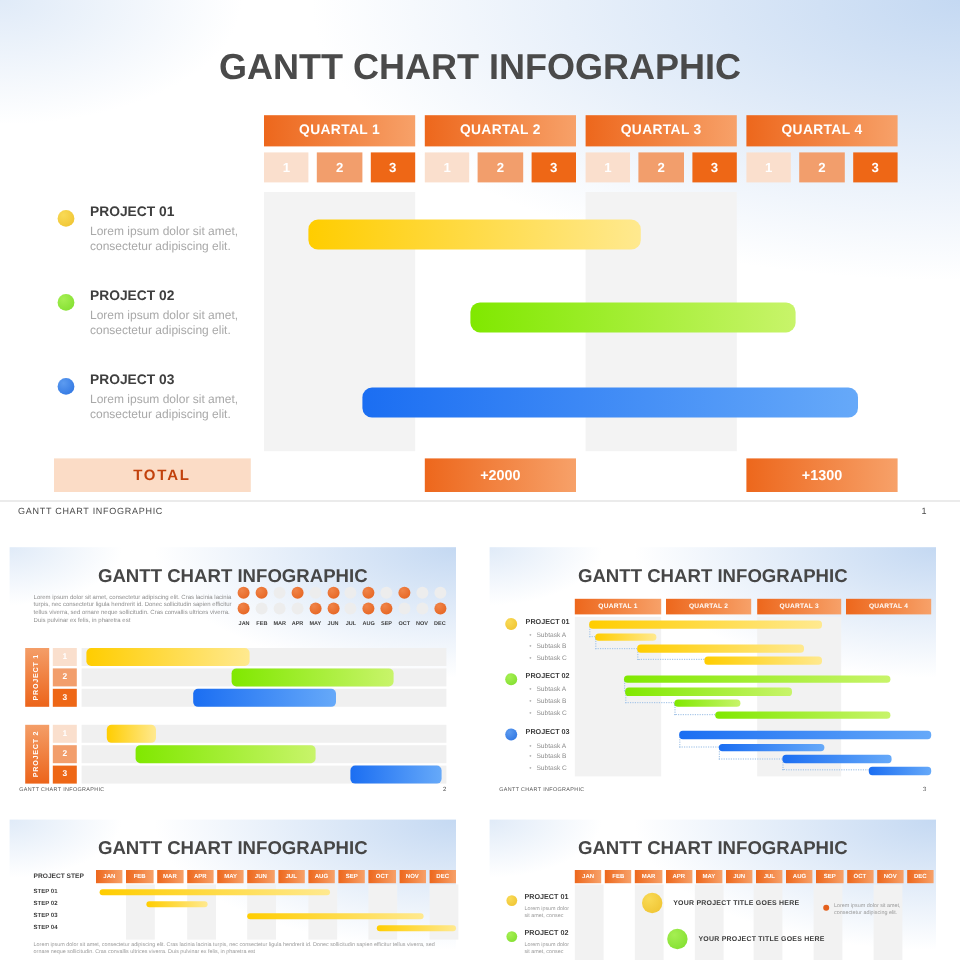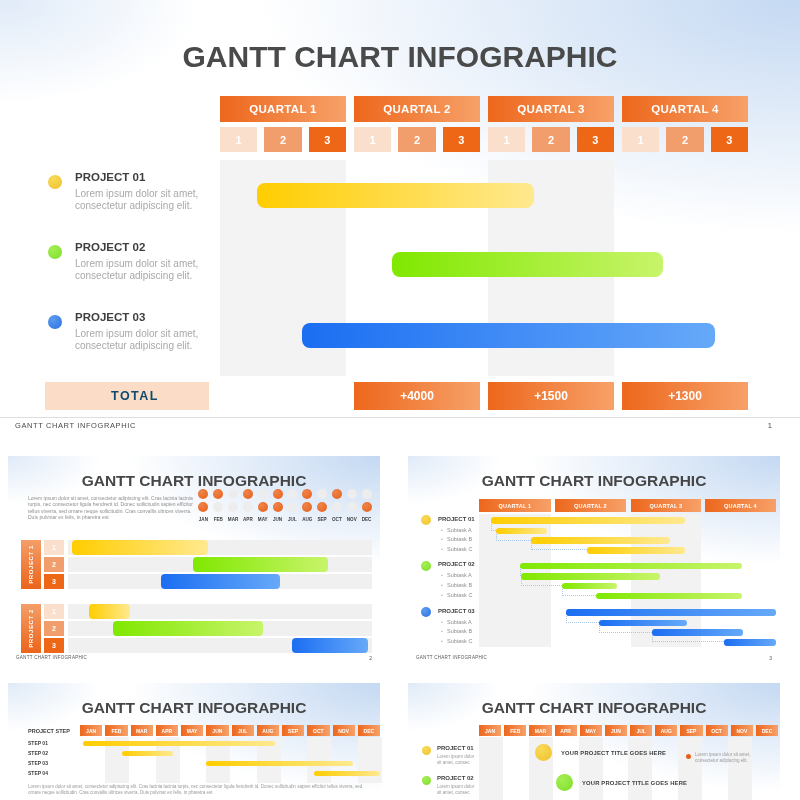--- a/index.html
+++ b/index.html
@@ -45,21 +45,21 @@
   .m-stripe { position:absolute; top:160px; height:216px; background:#f3f3f3; }
   .m-chart { position:absolute; left:220px; top:160px; width:528px; height:216px; }
   .m-bar { position:absolute; height:25px; border-radius:8px; }
   .m-bar.r1 { top:23px; } .m-bar.r2 { top:92px; } .m-bar.r3 { top:163px; }
   .m-proj { position:absolute; left:45px; width:175px; }
   .m-proj.pr1 { top:171px; } .m-proj.pr2 { top:241px; } .m-proj.pr3 { top:311px; }
   .m-dot { position:absolute; left:3px; top:4px; width:14px; height:14px; border-radius:50%; }
   .m-pname { margin-left:30px; font-size:11.5px; font-weight:bold; color:#3e3e3e; }
   .m-pdesc { margin-left:30px; margin-top:5px; font-size:10px; color:#a9a9a9; line-height:12px; }
   .m-total-label { position:absolute; left:45px; top:382px; width:164px; height:28px;
-                   background:#fbdcc6; color:#0c4a6e; font-weight:bold; font-size:12.5px;
+                   background:#fbdcc6; color:#c2410c; font-weight:bold; font-size:12.5px;
                    display:flex; align-items:center; justify-content:center; letter-spacing:1.5px;padding-left:16px; }
   .m-total { position:absolute; top:382px; height:28px; color:#fff; font-weight:bold;
              font-size:12px; display:flex; align-items:center; justify-content:center; }
   .m-footline { position:absolute; left:0; right:0; top:417px; border-top:1px solid #dedede; }
   .m-footer { position:absolute; left:15px; top:421px; font-size:7.5px; color:#4a4a4a; letter-spacing:.6px; }
   .m-pagenum { position:absolute; right:28px; top:421px; font-size:7.5px; color:#4a4a4a; }
 
   
   .t-title { position:absolute; left:0; right:0; top:16px; text-align:center;
              font-size:15.5px; font-weight:bold; color:#464646; }
@@ -195,22 +195,21 @@
       </div>
     </div>
 
     <div class="m-chart">
       <div class="m-bar r1 bar-yellow" style="left: 7%; width: 52.5%;"></div>
       <div class="m-bar r2 bar-green" style="left: 32.6%; width: 51.3%;"></div>
       <div class="m-bar r3 bar-blue" style="left: 15.5%; width: 78.2%;"></div>
     </div>
 
     <div class="m-total-label">TOTAL</div>
-    <div class="m-total orange-grad c2">+4000</div>
-    <div class="m-total orange-grad c3">+1500</div>
+    <div class="m-total orange-grad c2">+2000</div>
     <div class="m-total orange-grad c4">+1300</div>
 
     <div class="m-footline"></div>
     <div class="m-footer">GANTT CHART INFOGRAPHIC</div>
     <div class="m-pagenum">1</div>
   </section>
 
   <section class="slide" id="slide-2">
     <h2 class="t-title">GANTT CHART INFOGRAPHIC</h2>
     <p class="s2-para">Lorem ipsum dolor sit amet, consectetur adipiscing elit. Cras lacinia lacinia turpis, nec consectetur ligula hendrerit id. Donec sollicitudin sapien efficitur tellus viverra, sed ornare neque sollicitudin. Cras convallis ultrices viverra. Duis pulvinar ex felis, in pharetra est</p>

